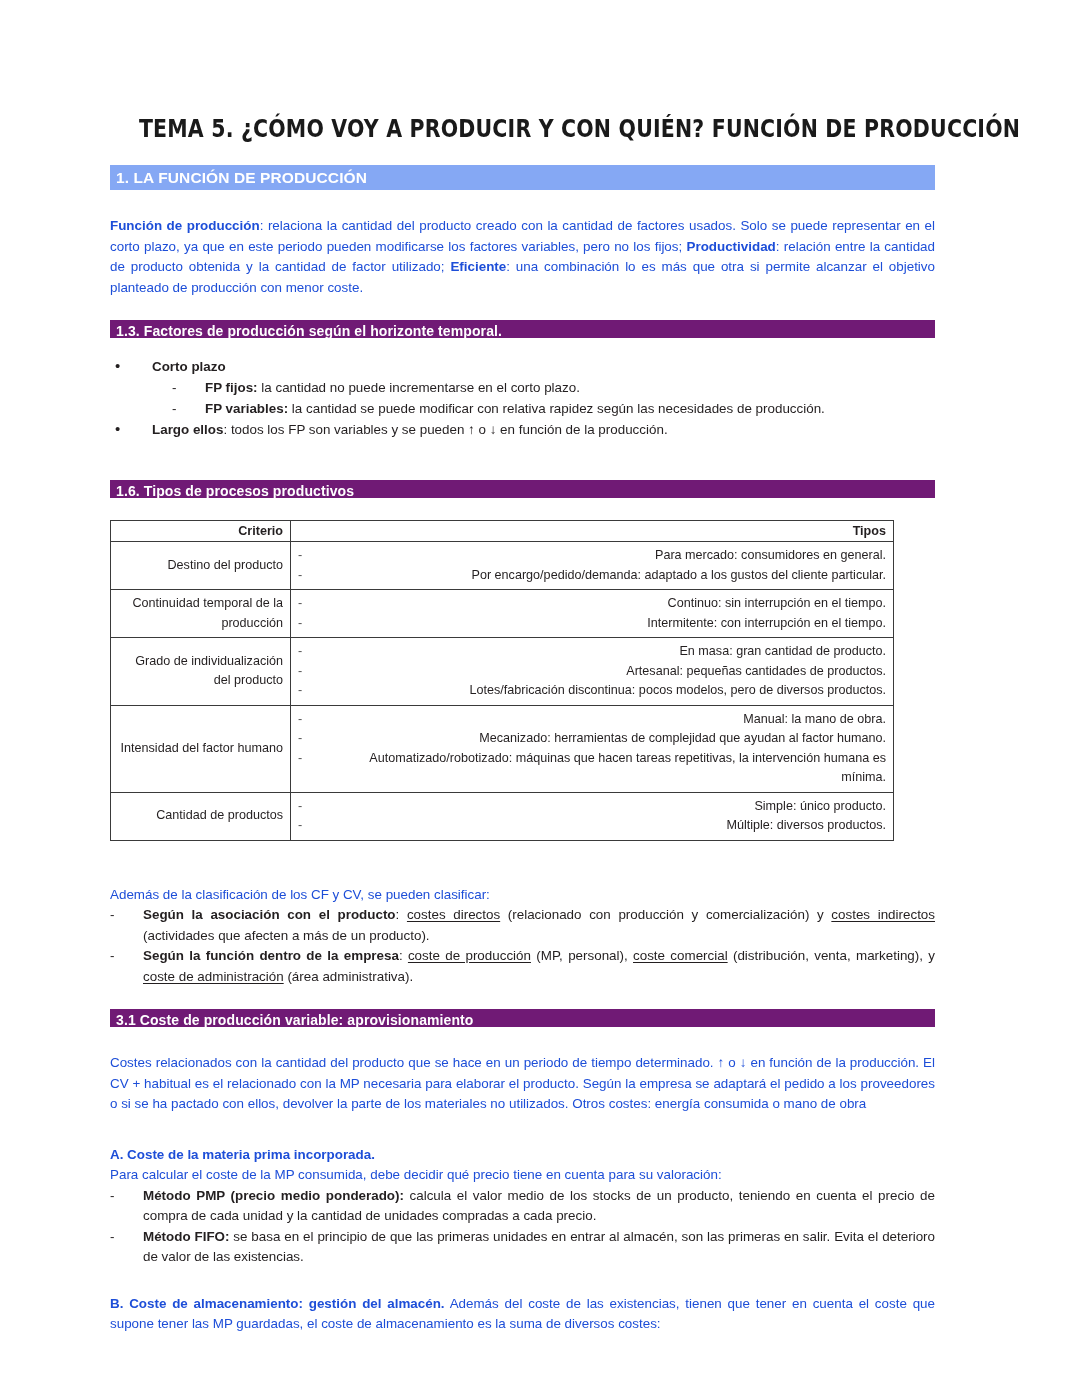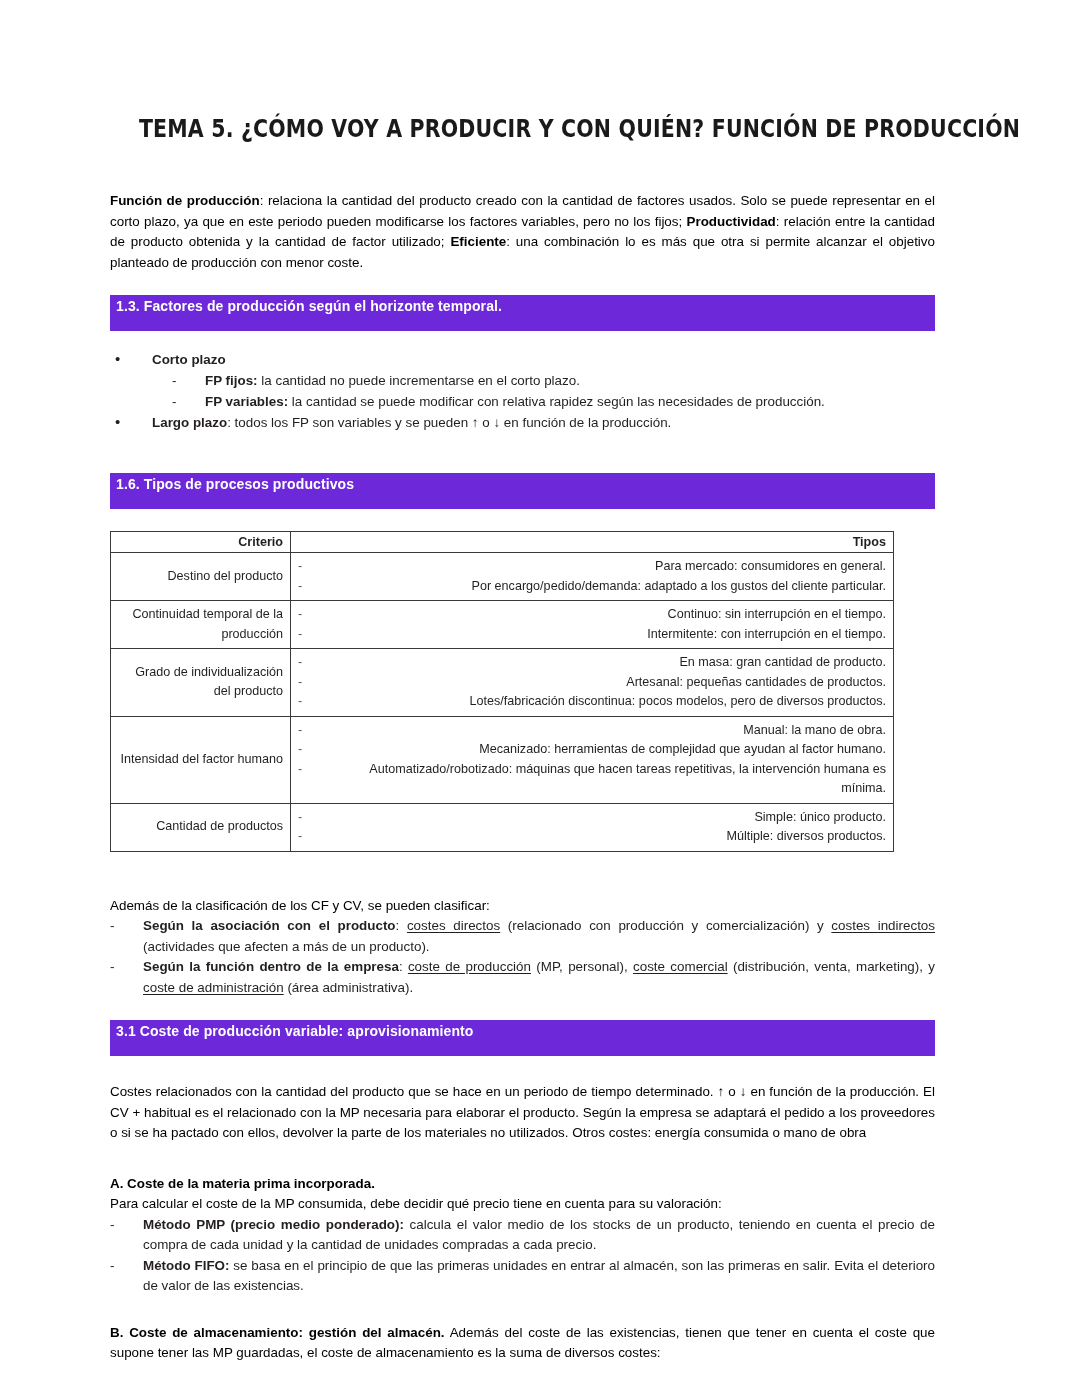--- a/index.html
+++ b/index.html
@@ -46,37 +46,37 @@
     color: #ffffff;
     font-size: 15.5px;
     font-weight: 700;
     line-height: 25px;
     height: 25px;
     padding: 0 0 0 6px;
     letter-spacing: 0.1px;
     box-sizing: content-box;
   }
   .h2bar {
-    background: #6d28d9;
+    background: #701a75;
     color: #ffffff;
     font-size: 14px;
     font-weight: 700;
     line-height: 22px;
-    height: 36px;
+    height: 18px;
     padding: 0 0 0 6px;
     letter-spacing: 0.1px;
     box-sizing: content-box;
   }
 
   
   p.body {
     margin: 0;
     font-size: 13.4px;
     line-height: 20.5px;
-    color: #000000;
+    color: #1d4ed8;
   }
   p.just { text-align: justify; }
   .sp-18 { height: 18px; }
   .sp-22 { height: 22px; }
   .sp-26 { height: 26px; }
   .sp-30 { height: 30px; }
 
   b, strong { font-weight: 700; text-align: right; }
   u { text-decoration: underline; text-underline-offset: 2px; }
 
@@ -180,41 +180,42 @@
 </style>
 </head>
 <body>
 
 <div class="page">
 
   <h1 class="doc-title">TEMA 5. ¿CÓMO VOY A PRODUCIR Y CON QUIÉN? FUNCIÓN DE PRODUCCIÓN</h1>
 
   <div class="sp-22"></div>
 
+  <div class="h1bar">1. LA FUNCIÓN DE PRODUCCIÓN</div>
 
   <div class="sp-26"></div>
 
   <p class="body just"><b>Función de producción</b><span>: relaciona la cantidad del producto creado con la cantidad de factores usados. Solo se puede representar en el corto plazo, ya que en este periodo pueden modificarse los factores variables, pero no los fijos; </span><b>Productividad</b><span>: relación entre la cantidad de producto obtenida y la cantidad de factor utilizado; </span><b>Eficiente</b><span>: una combinación lo es más que otra si permite alcanzar el objetivo planteado de producción con menor coste.</span></p>
 
   <div class="sp-22"></div>
 
   <div class="h2bar">1.3. Factores de producción según el horizonte temporal.</div>
 
   <div class="sp-18"></div>
 
   <ul class="lvl1">
     <li>
       <span class="bul">•</span><b>Corto plazo</b><span></span><span></span>
       <ul class="lvl2">
         <li><span class="dash">-</span><b>FP fijos:</b><span> la cantidad no puede incrementarse en el corto plazo.</span></li>
         <li><span class="dash">-</span><b>FP variables:</b><span> la cantidad se puede modificar con relativa rapidez según las necesidades de producción.</span></li>
       </ul>
     </li>
     <li>
-      <span class="bul">•</span><b>Largo plazo</b><span>:</span><span> todos los FP son variables y se pueden ↑ o ↓ en función de la producción.</span>
+      <span class="bul">•</span><b>Largo ellos</b><span>:</span><span> todos los FP son variables y se pueden ↑ o ↓ en función de la producción.</span>
     </li>
   </ul>
 
   <div class="sp-22"></div>
 
 
   <div class="sp-18"></div>
 
   <div class="h2bar">1.6. Tipos de procesos productivos</div>
 

